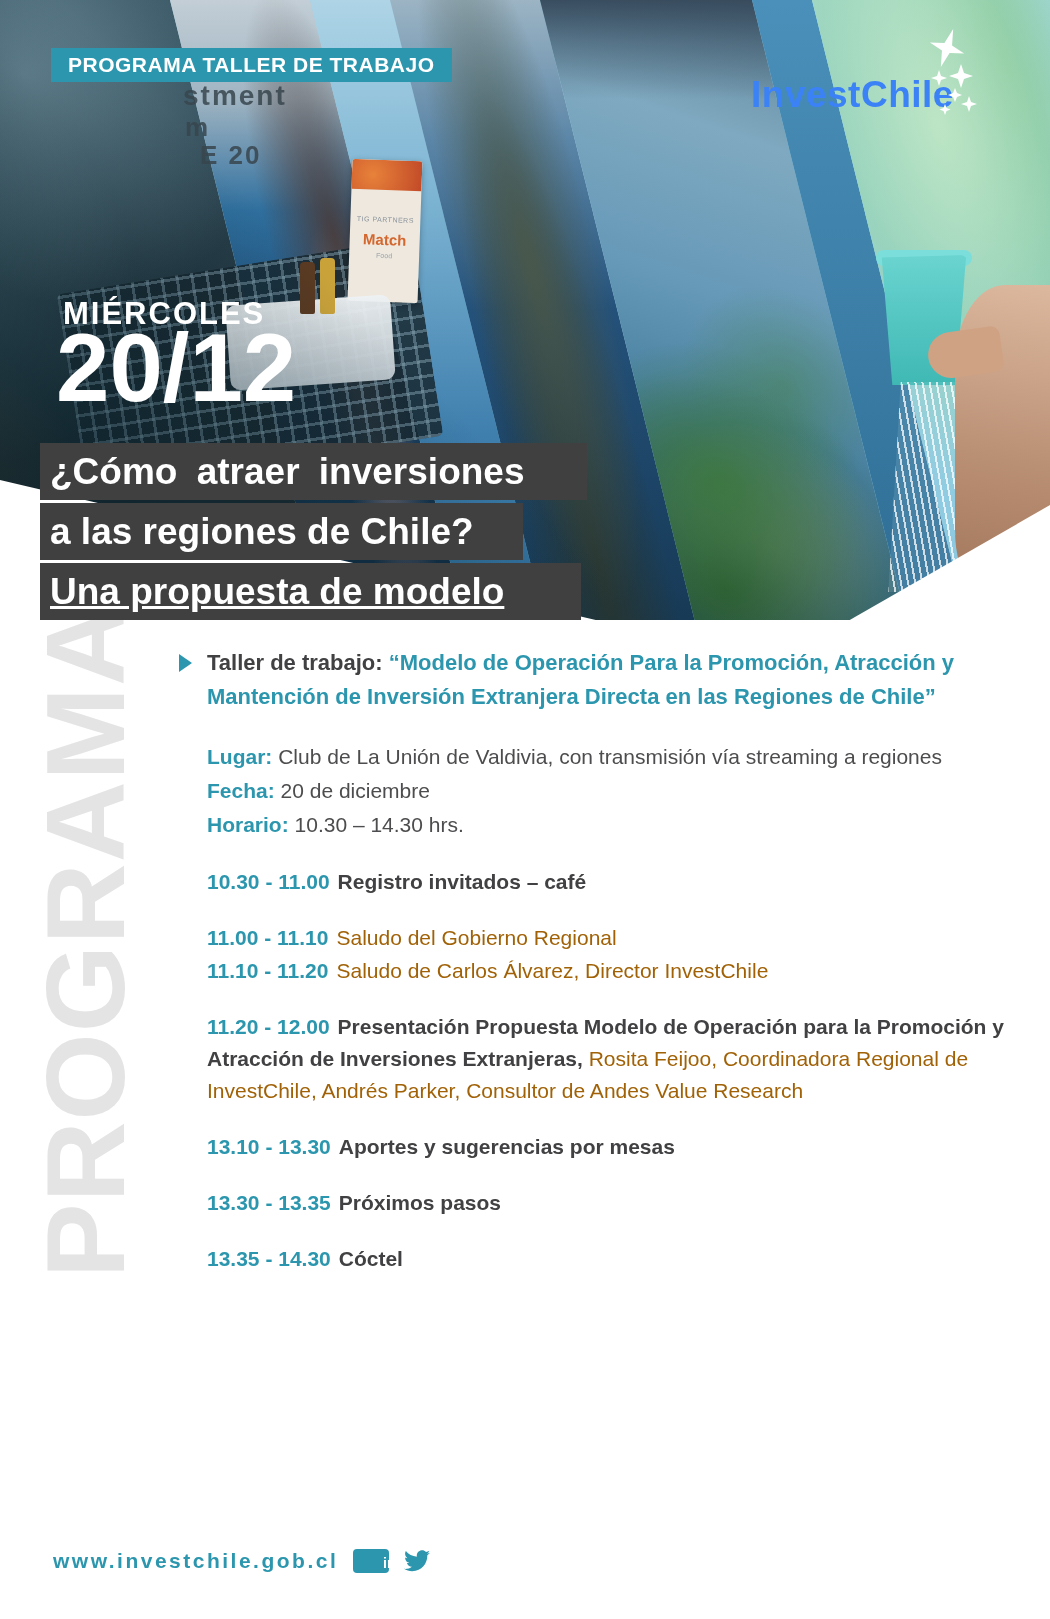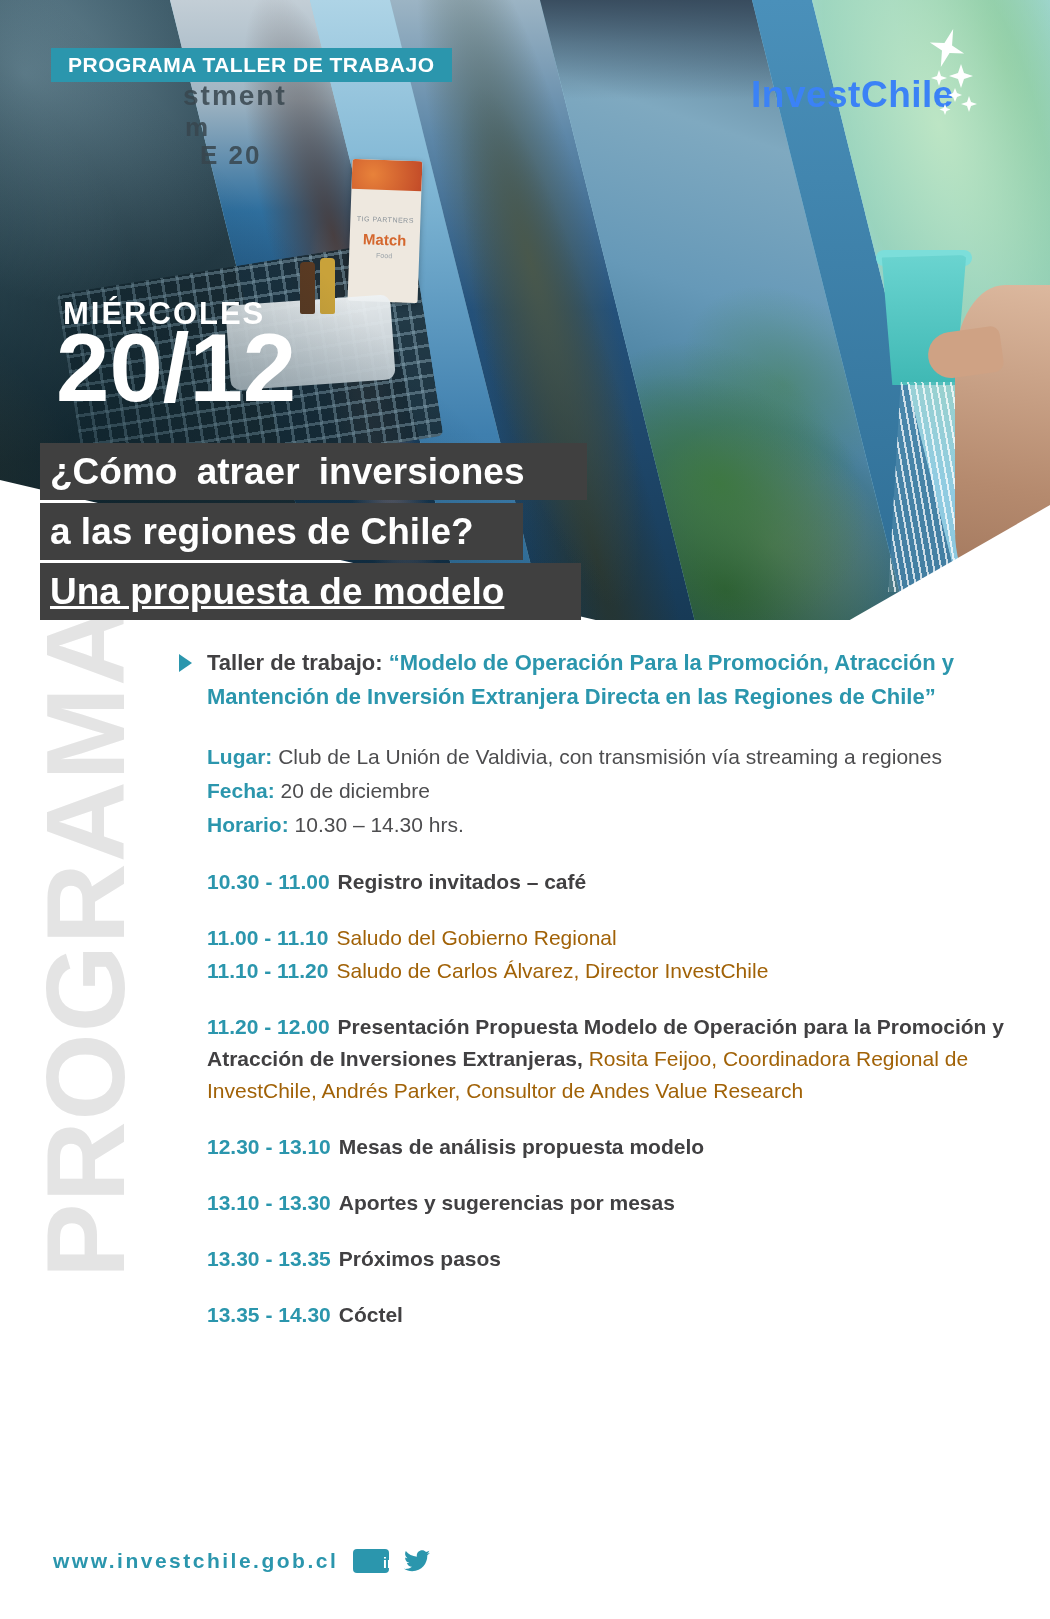--- a/index.html
+++ b/index.html
@@ -238,23 +238,20 @@
       <p>
         <span class="time">11.00 - 11.10</span><span class="t-reg">Saludo del Gobierno Regional</span>
       </p>
       <p class="tight">
         <span class="time">11.10 - 11.20</span><span class="t-reg">Saludo de Carlos Álvarez, Director InvestChile</span>
       </p>
       <p>
         <span class="time">11.20 - 12.00</span><span class="t-bold">Presentación Propuesta Modelo de Operación para la Promoción y Atracción de Inversiones Extranjeras,</span><span class="t-reg"> Rosita Feijoo, Coordinadora Regional de InvestChile, Andrés Parker, Consultor de Andes Value Research</span>
       </p>
       <p>
-        <span class="time">12.30 - 13.10</span><span class="t-bold">Mesas de análisis propuesta modelo</span>
-      </p>
-      <p>
         <span class="time">13.10 - 13.30</span><span class="t-bold">Aportes y sugerencias por mesas</span>
       </p>
       <p>
         <span class="time">13.30 - 13.35</span><span class="t-bold">Próximos pasos</span>
       </p>
       <p>
         <span class="time">13.35 - 14.30</span><span class="t-bold">Cóctel</span>
       </p>
     </div>
   </div>

